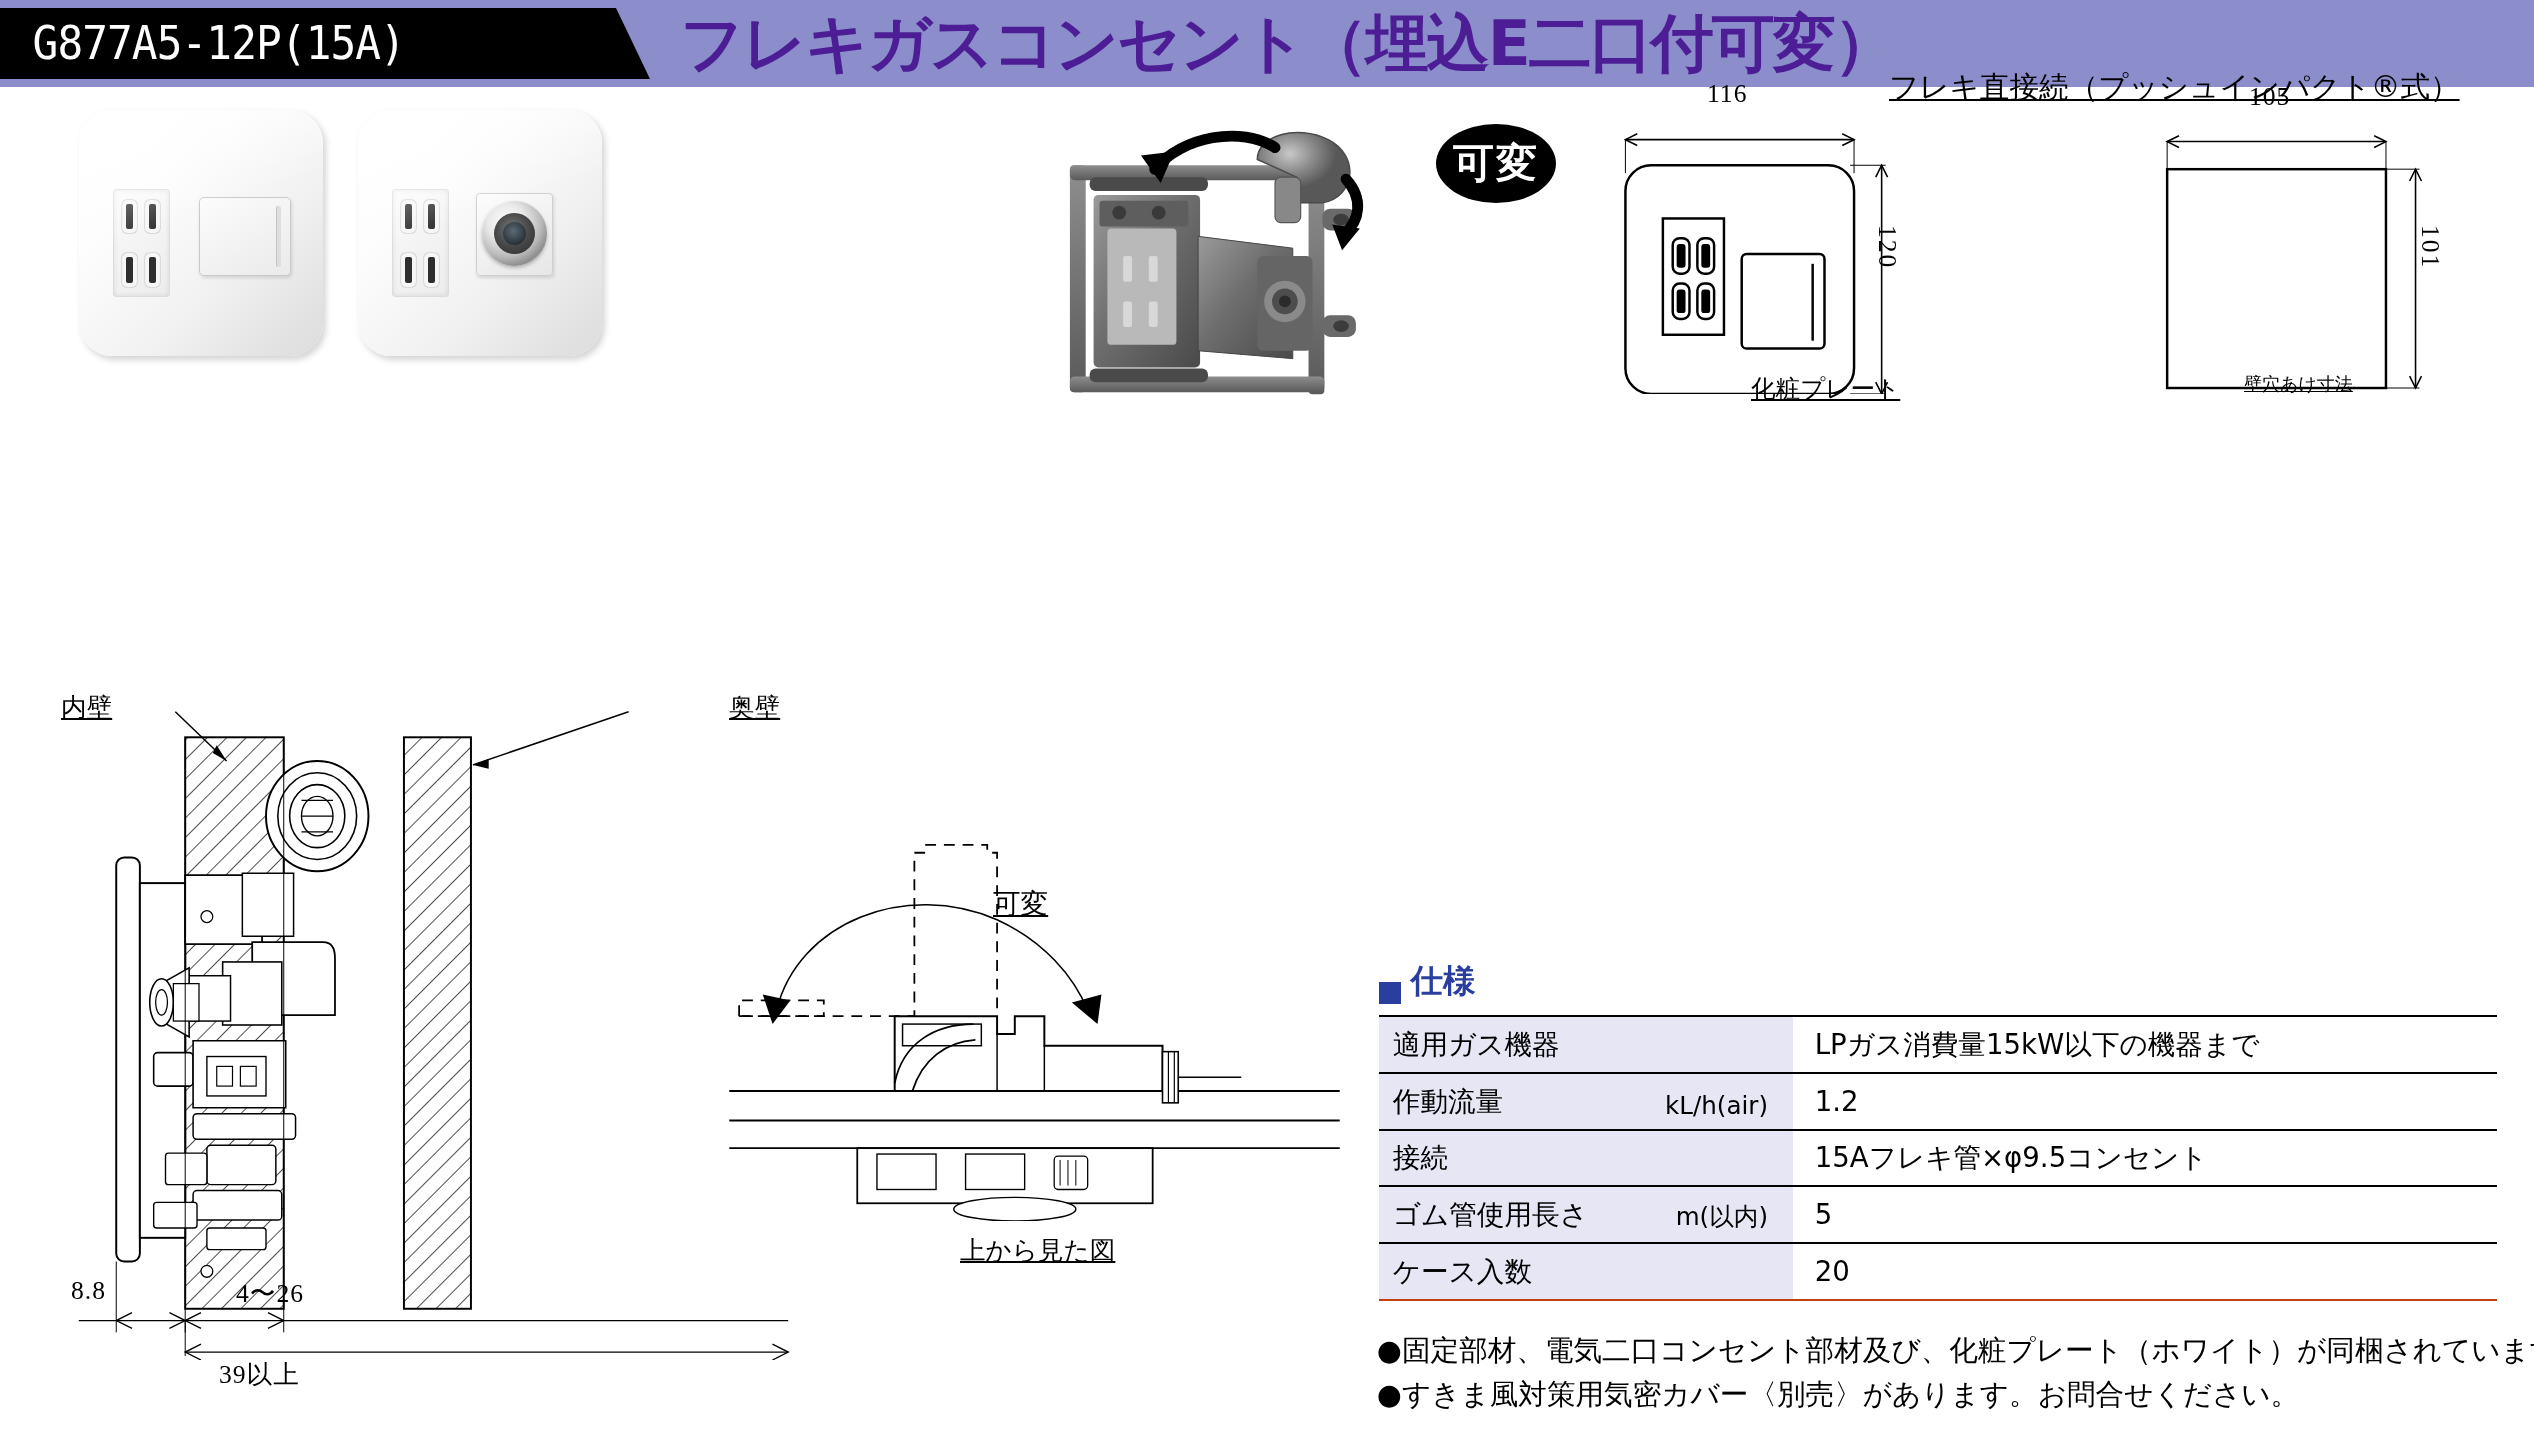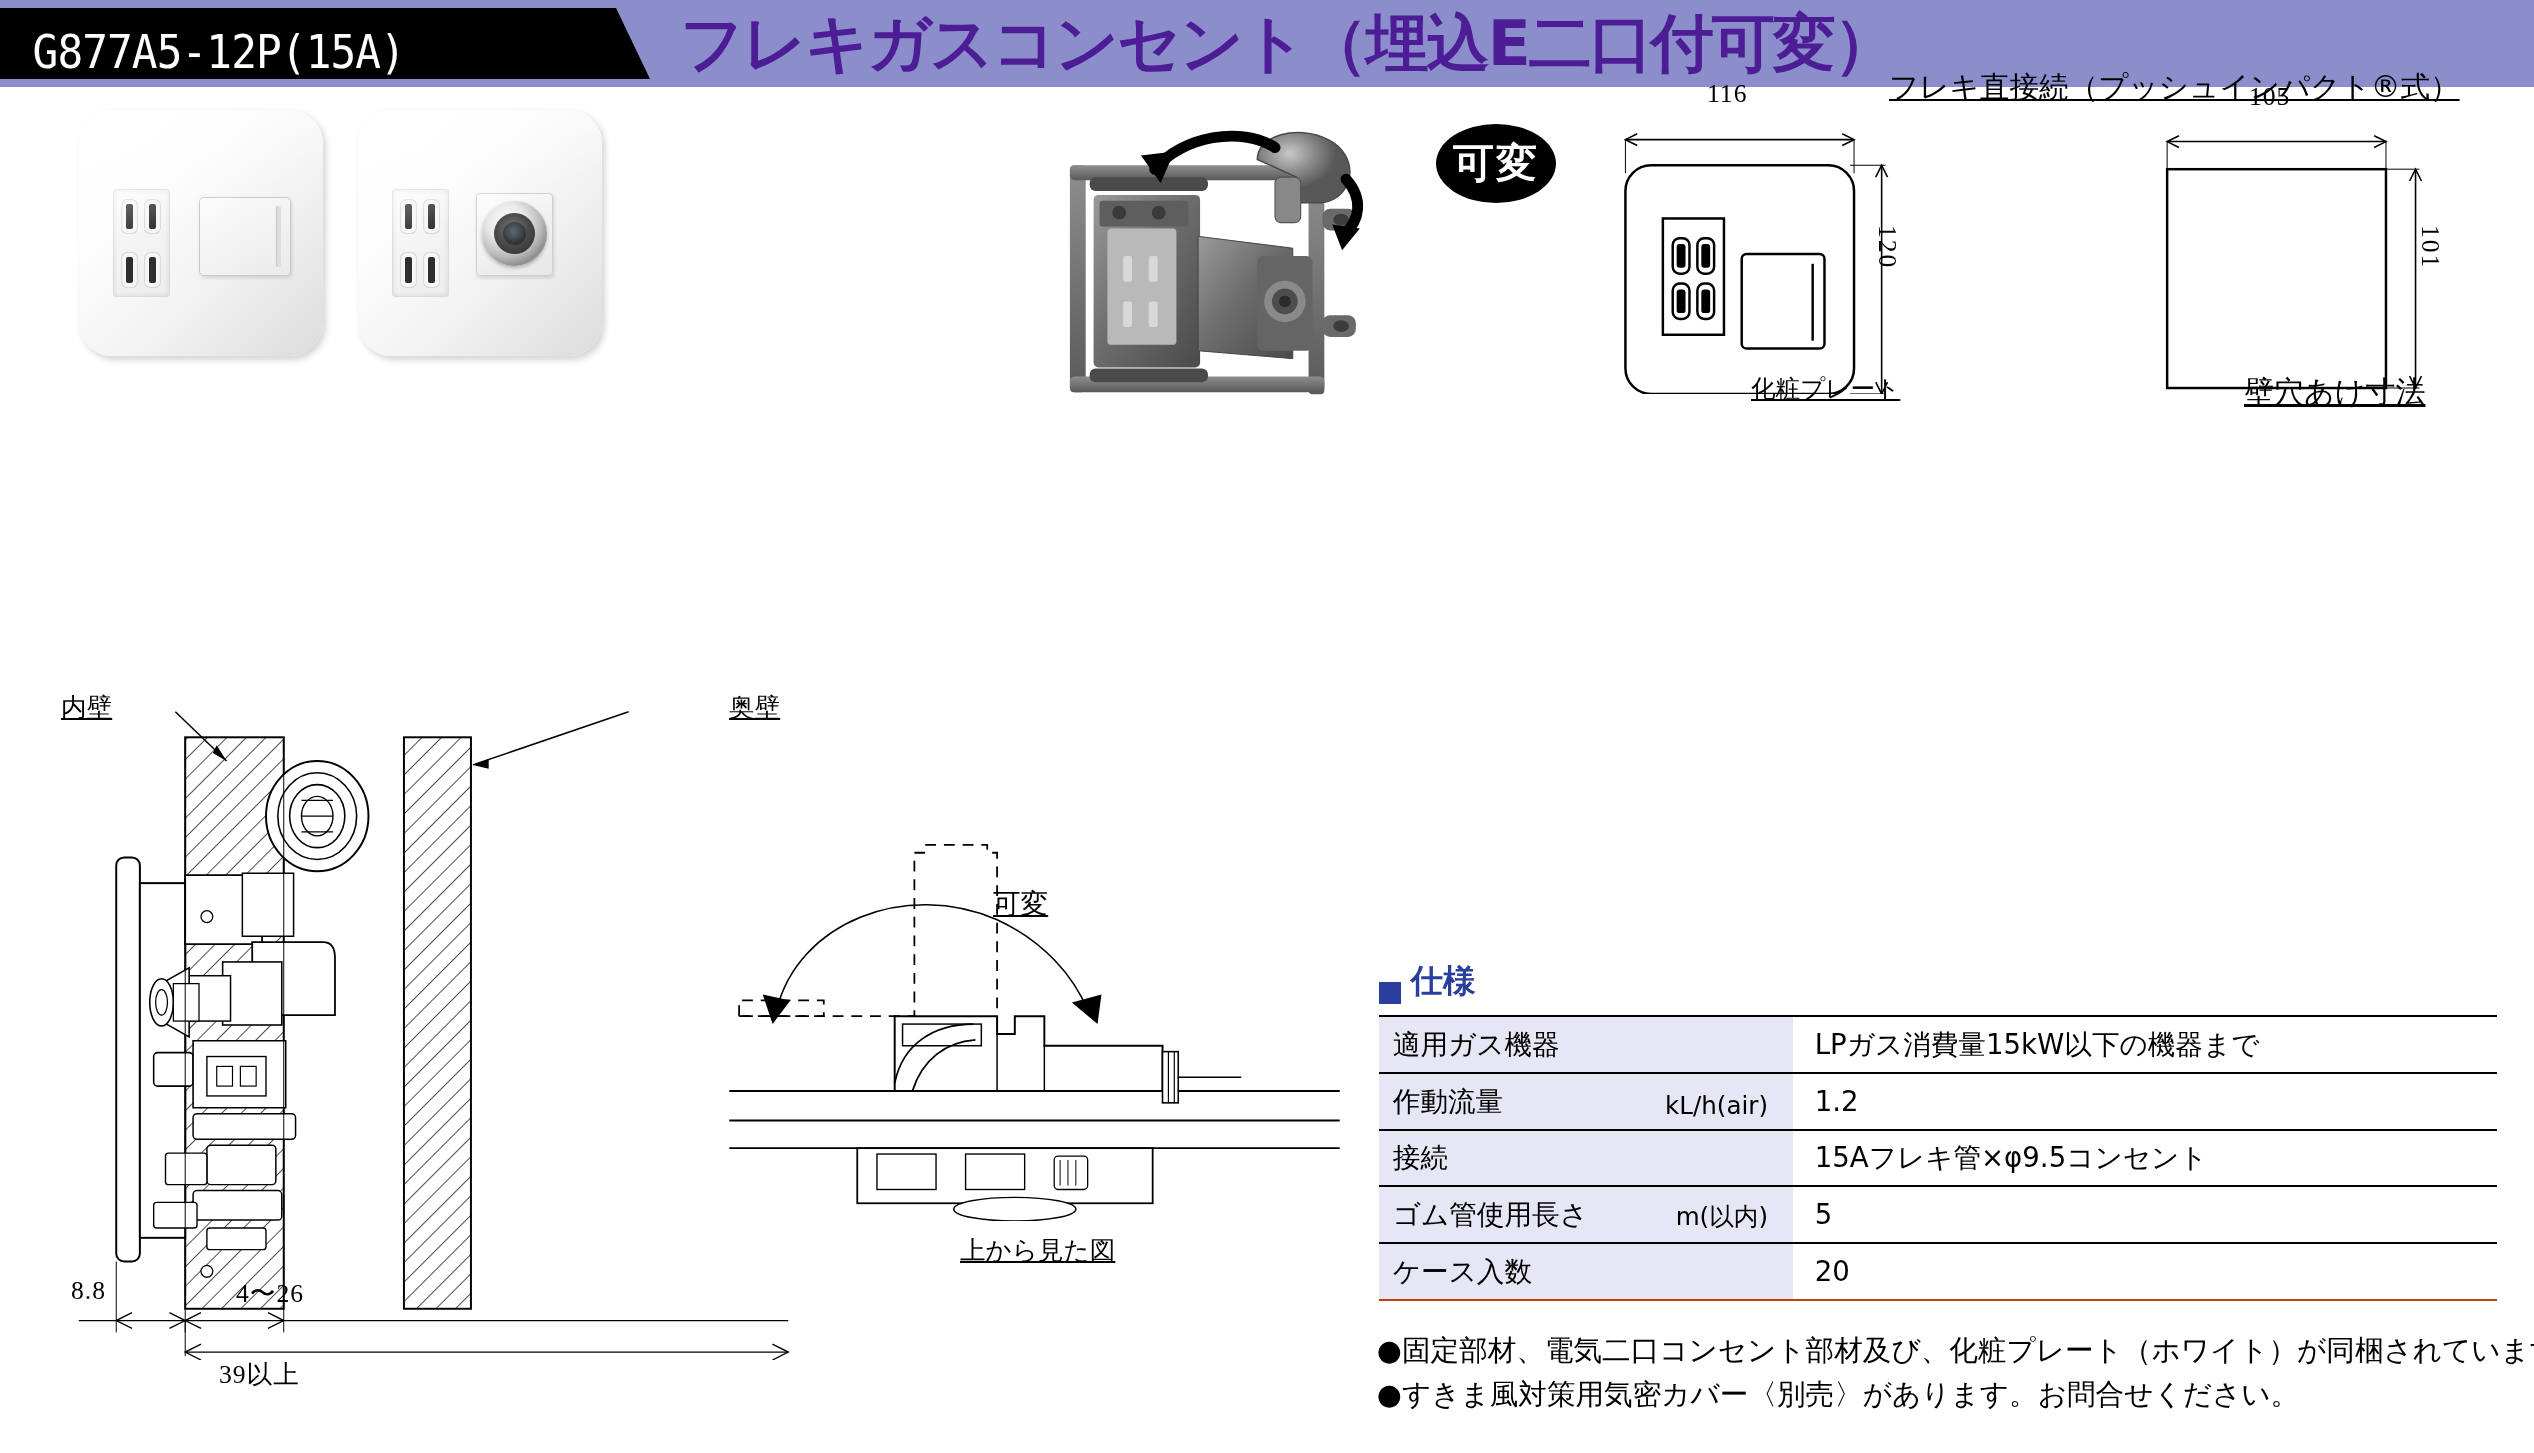--- a/index.html
+++ b/index.html
@@ -19,21 +19,21 @@
   .header {
     position: absolute; left: 0; top: 0;
     width: 2535px; height: 87px;
     background: #8b8ecb;
   }
   .header-tag {
     position: absolute; left: 0; top: 7.9px;
     height: 71px; width: 650px;
     background: #000;
     clip-path: polygon(0 0, 616px 0, 650px 100%, 0 100%);
-    display: flex; align-items: flex-end;
+    display: flex; align-items: center;
   }
   .header-tag-text {
     color: #fff;
     font-size: 46px;
     font-weight: 400;
     letter-spacing: -1px;
     padding-left: 35px;
     font-family: "DejaVu Sans Mono", "Liberation Mono", monospace;
     transform: scaleX(0.93);
     transform-origin: left center;
@@ -328,21 +328,21 @@
 
     <line x1="312" y1="62" x2="312" y2="284" stroke="#000" stroke-width="1.6"></line>
     <polyline points="306,74 312,62 318,74" fill="none" stroke="#000" stroke-width="1.6"></polyline>
     <polyline points="306,272 312,284 318,272" fill="none" stroke="#000" stroke-width="1.6"></polyline>
     <line x1="278" y1="62" x2="316" y2="62" stroke="#000" stroke-width="1"></line>
     <line x1="278" y1="284" x2="316" y2="284" stroke="#000" stroke-width="1"></line>
   </svg>
 </div>
 <div class="dim-num" style="left:2249px; top:82px;">105</div>
 <div class="dim-num" style="left:2415px; top:225px; writing-mode:vertical-rl; letter-spacing:2px;">101</div>
-<div class="lbl jp" style="left:2244px; top:372px; font-size:30px;">壁穴あけ寸法</div>
+<div class="lbl jp" style="left:2244px; top:372px; font-size:18px;">壁穴あけ寸法</div>
 
 <div class="svg-abs" style="left:59px; top:690px; width:749px; height:670px;">
   <svg width="749" height="670" viewBox="0 0 760 680">
     <defs>
       <pattern id="hatchA" width="14" height="14" patternUnits="userSpaceOnUse" patternTransform="rotate(45)">
         <line x1="0" y1="0" x2="0" y2="14" stroke="#000" stroke-width="1.4"></line>
       </pattern>
     </defs>
 
     <rect x="128" y="48" width="100" height="580" fill="url(#hatchA)" stroke="#000" stroke-width="2"></rect>

